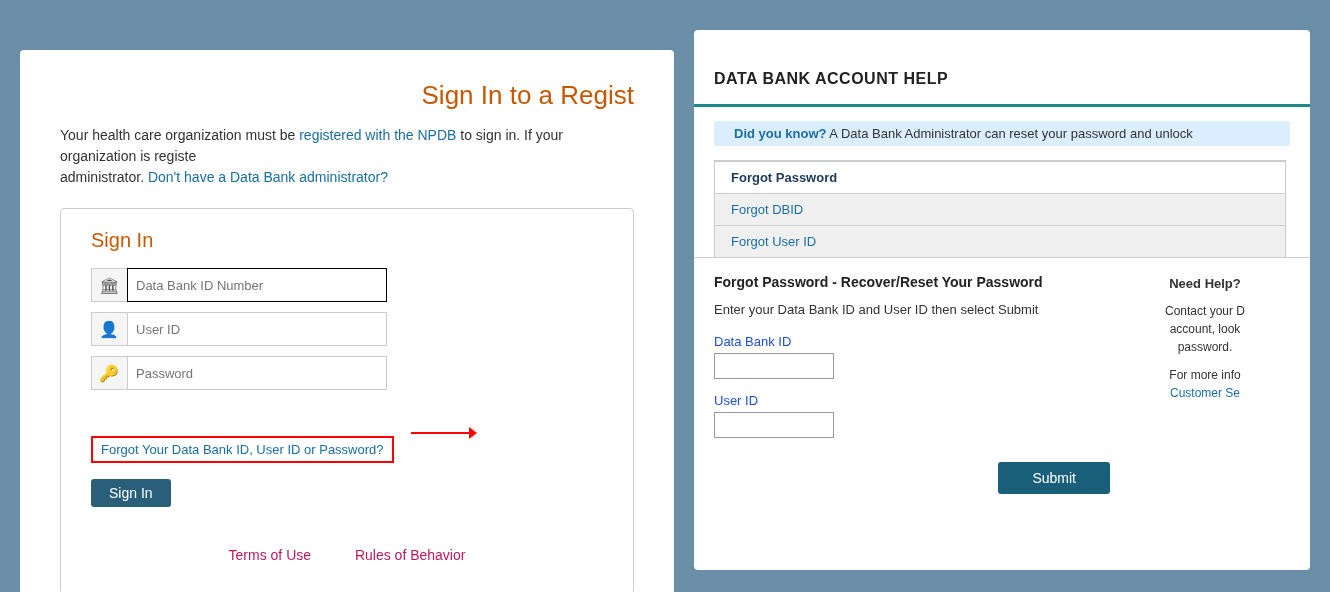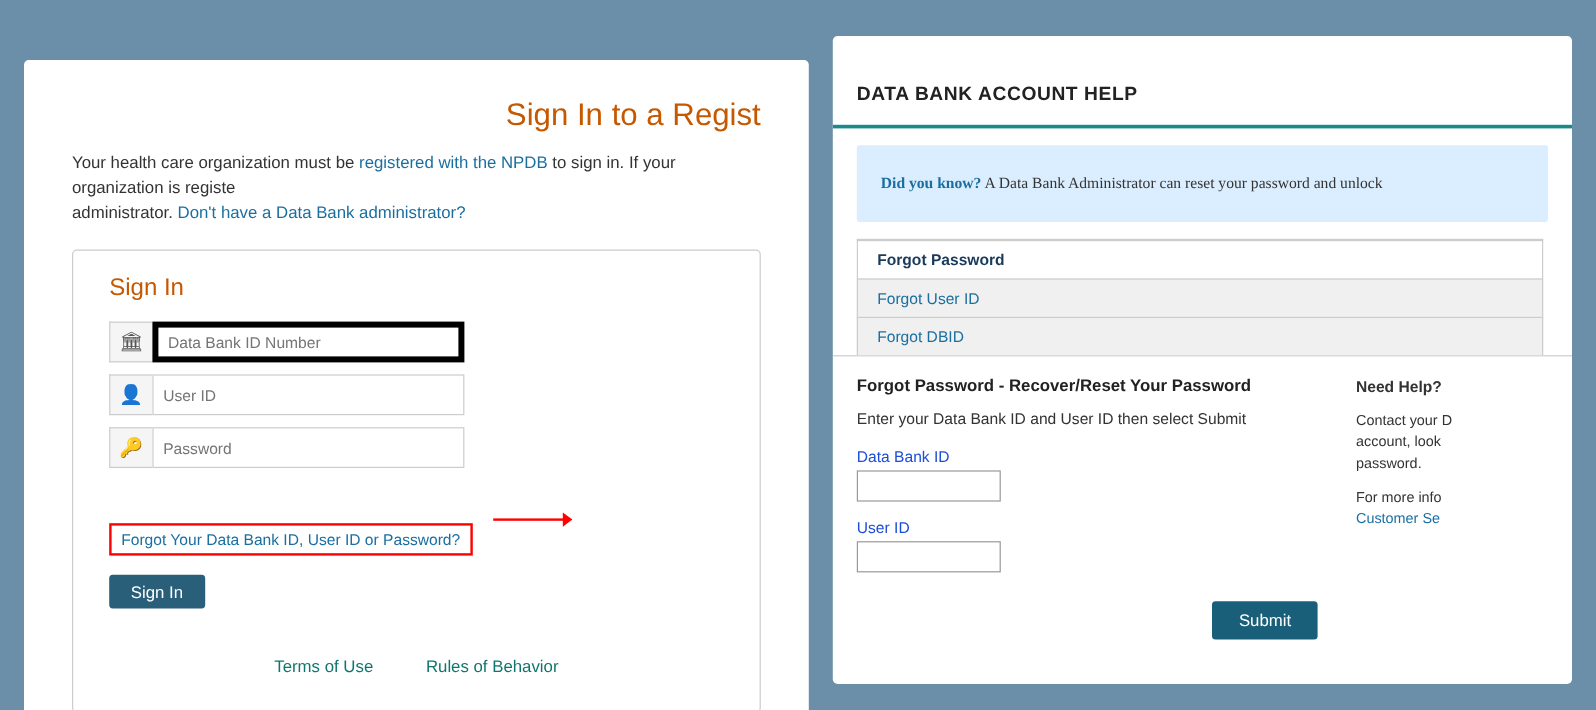--- a/index.html
+++ b/index.html
@@ -81,21 +81,21 @@
       align-items: center;
       justify-content: center;
       font-size: 16px;
       color: #555;
       border-right: none;
     }
 
     .input-row input {
       flex: 1;
       height: 34px;
-      border: 5px solid #000000;
+      border: 1px solid #000000;
       padding: 4px 8px;
       font-size: 13px;
       color: #999;
       outline: none;
       max-width: 260px;
     }
 
     .input-row input.normal-border {
       border: 1px solid #ccc;
     }
@@ -145,21 +145,21 @@
       cursor: pointer;
       margin-bottom: 30px;
     }
 
     .footer-links {
       text-align: center;
       margin-top: 10px;
     }
 
     .footer-links a {
-      color: #0f766e;
+      color: #be185d;
       text-decoration: none;
       font-size: 14px;
       margin: 0 20px;
     }
 
     
     .right-panel {
       background: white;
       flex: 1;
       min-height: 540px;
@@ -176,26 +176,25 @@
     .right-header h2 {
       font-size: 16px;
       font-weight: bold;
       color: #222;
       letter-spacing: 0.5px;
       margin-top: 24px;
     }
 
     .did-you-know {
       background: #dbeeff;
-      padding: 24px 20px;
+      padding: 5px 20px;
       margin: 14px 20px;
       font-size: 13px;
       color: #333;
       border-radius: 2px;
-      font-family: Liberation Serif, serif;
     }
 
     .did-you-know strong {
       color: #1a6fa0;
     }
 
     .select-option-text {
       padding: 0 20px 10px 20px;
       font-size: 13px;
       color: #333;
@@ -223,21 +222,21 @@
     .tab.active {
       background: white;
       color: #1a3a5c;
       font-weight: bold;
       border-top: 2px solid #ccc;
     }
 
     .content-area {
       padding: 0 20px;
       display: flex;
-      gap: 32px;
+      gap: 20px;
     }
 
     .form-section {
       flex: 1;
     }
 
     .form-section h3 {
       font-size: 14px;
       font-weight: bold;
       color: #222;
@@ -265,34 +264,35 @@
       padding: 2px 6px;
       font-size: 13px;
       margin-bottom: 14px;
       display: block;
     }
 
     .submit-btn {
       background: #1a5f7a;
       color: white;
       border: none;
-      padding: 8px 22px;
+      padding: 8px 34px;
       font-size: 14px;
       border-radius: 3px;
       cursor: pointer;
       margin-top: 10px;
       float: right;
     }
 
     .help-section {
       width: 160px;
       font-size: 12px;
       color: #333;
       line-height: 1.5;
       padding-right: 10px;
+      text-align: center;
     }
 
     .help-section p {
       margin-bottom: 10px;
     }
 
     .help-section a {
       color: #1a6fa0;
       text-decoration: none;
     }
@@ -354,22 +354,22 @@
     </div>
 
     <div class="did-you-know">
       <strong>Did you know?</strong>
       <span> A Data Bank Administrator can reset your password and unlock</span>
     </div>
 
 
     <div class="tabs-row">
       <div class="tab active">Forgot Password</div>
+      <div class="tab">Forgot DBID</div>
       <div class="tab">Forgot User ID</div>
-      <div class="tab">Forgot DBID</div>
     </div>
 
     <div class="content-area">
       <div class="form-section">
         <h3>Forgot Password - Recover/Reset Your Password</h3>
         <p>Enter your Data Bank ID and User ID then select Submit</p>
 
         <label>Data Bank ID</label>
         <input type="text" style="">
 

